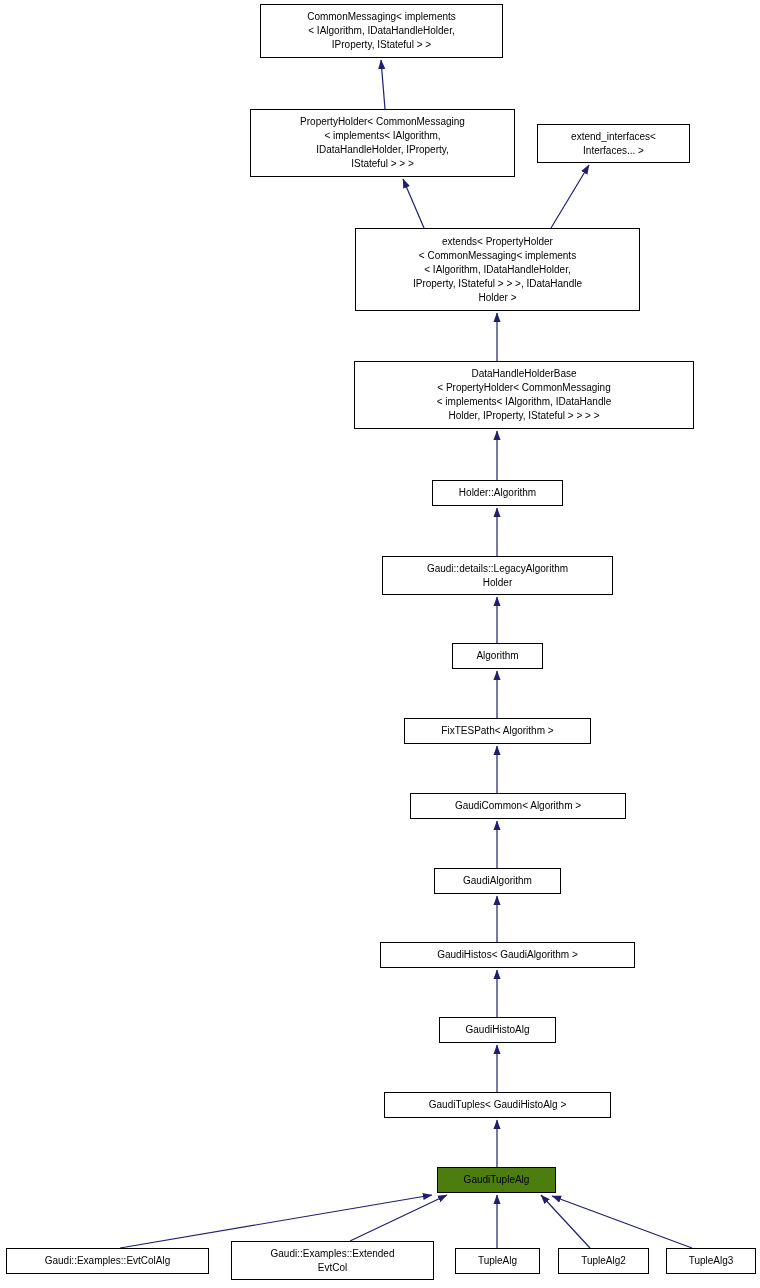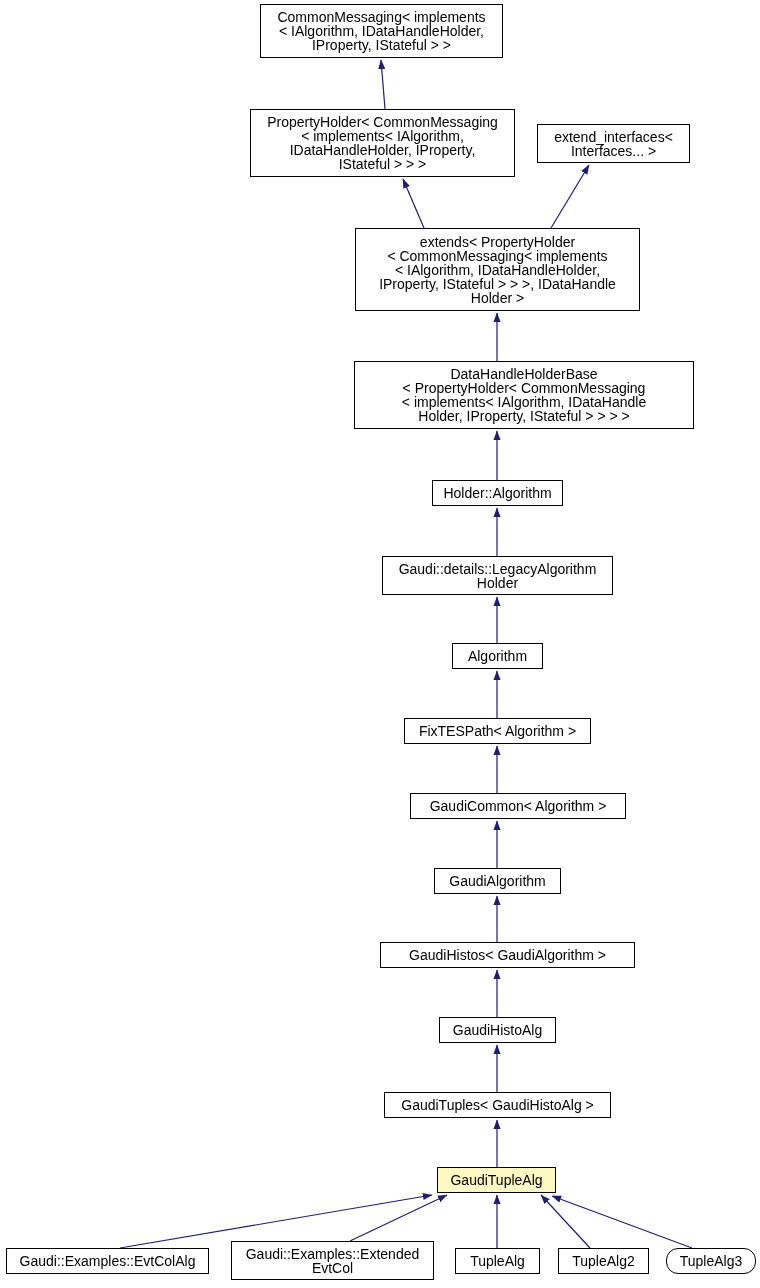--- a/index.html
+++ b/index.html
@@ -4,30 +4,30 @@
 <style>
   html,body{margin:0;padding:0;background:#ffffff;}
   body{width:760px;height:1288px;position:relative;font-family:"Liberation Sans",sans-serif;}
   #canvas{position:absolute;left:0;top:0;width:760px;height:1288px;}
   .node{
     position:absolute;
     box-sizing:border-box;
     border:1px solid #000000;
     background:#ffffff;
     color:#000000;
-    font-size:14px;
+    font-size:10px;
     line-height:14px;
     text-align:center;
     display:flex;
     align-items:center;
     justify-content:center;
     padding:1px 3px;
     white-space:pre-line;
   }
-  .node.highlight{background:#fef9c3;}
+  .node.highlight{background:#4d7c0f;}
   svg.edges{position:absolute;left:0;top:0;width:760px;height:1288px;pointer-events:none;}
 </style>
 </head>
 <body>
 
 <div id="canvas">
   <svg class="edges" viewBox="0 0 760 1288">
     <defs>
       <marker id="arrow" markerWidth="9" markerHeight="9" refX="7.6" refY="3" orient="auto" markerUnits="strokeWidth">
         <path d="M0,0 L8,3 L0,6 z" fill="#1f1f6e"></path>
@@ -83,15 +83,15 @@
       <div class="node" style="left: 434px; top: 868px; width: 127px; height: 26px;">GaudiAlgorithm</div>
       <div class="node" style="left: 380px; top: 942px; width: 255px; height: 26px;">GaudiHistos&lt; GaudiAlgorithm &gt;</div>
       <div class="node" style="left: 439px; top: 1017px; width: 117px; height: 26px;">GaudiHistoAlg</div>
       <div class="node" style="left: 384px; top: 1092px; width: 227px; height: 26px; text-align: center;">GaudiTuples&lt; GaudiHistoAlg &gt;</div>
       <div class="node highlight" style="left: 437px; top: 1167px; width: 119px; height: 26px;">GaudiTupleAlg</div>
       <div class="node" style="left: 6px; top: 1248px; width: 203px; height: 26px;">Gaudi::Examples::EvtColAlg</div>
       <div class="node" style="left: 231px; top: 1241px; width: 203px; height: 39px;">Gaudi::Examples::Extended
 EvtCol</div>
       <div class="node" style="left: 455px; top: 1248px; width: 85px; height: 26px;">TupleAlg</div>
       <div class="node" style="left: 558px; top: 1248px; width: 91px; height: 26px;">TupleAlg2</div>
-      <div class="node" style="left: 666px; top: 1248px; width: 90px; height: 26px; border-radius: 12px;">TupleAlg3</div>
+      <div class="node" style="left: 666px; top: 1248px; width: 90px; height: 26px;">TupleAlg3</div>
     </div>
 </div>
 
 </body></html>

